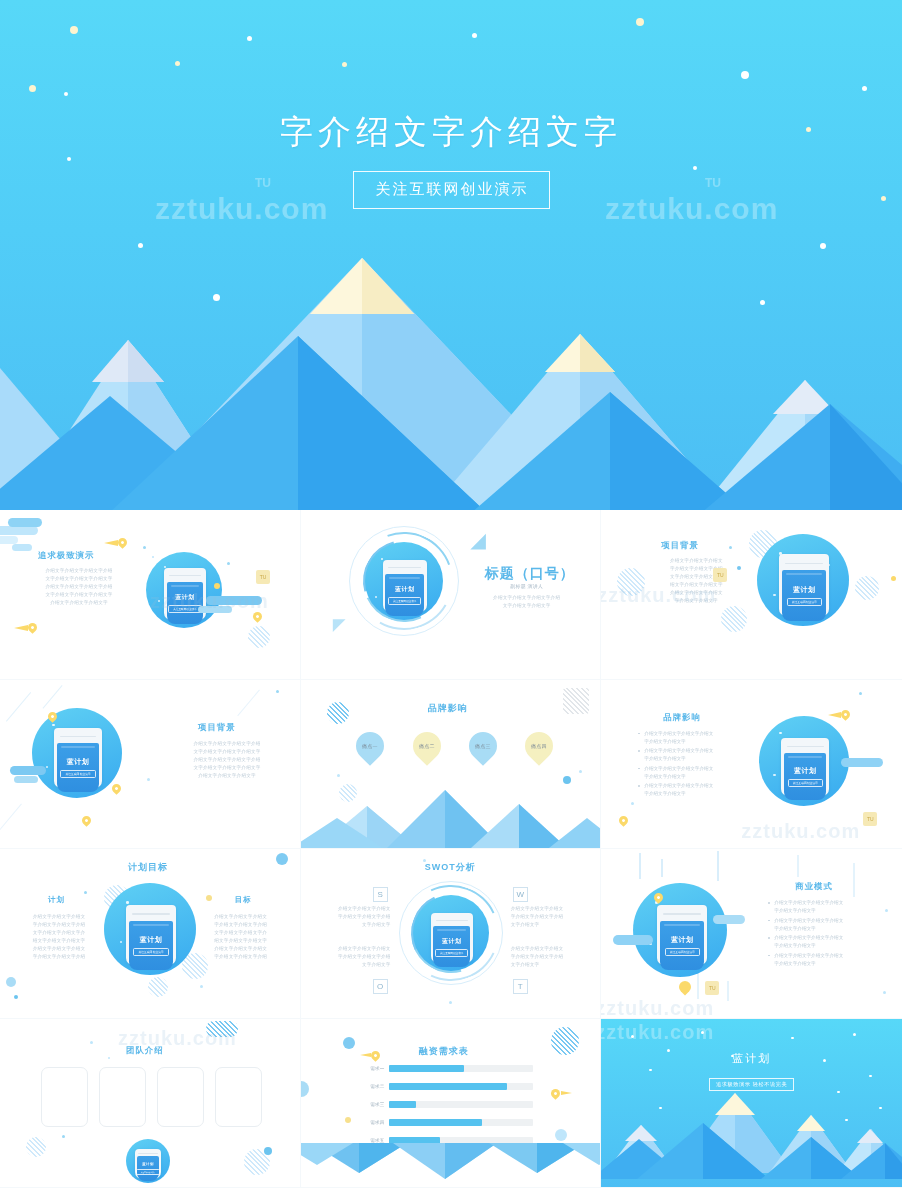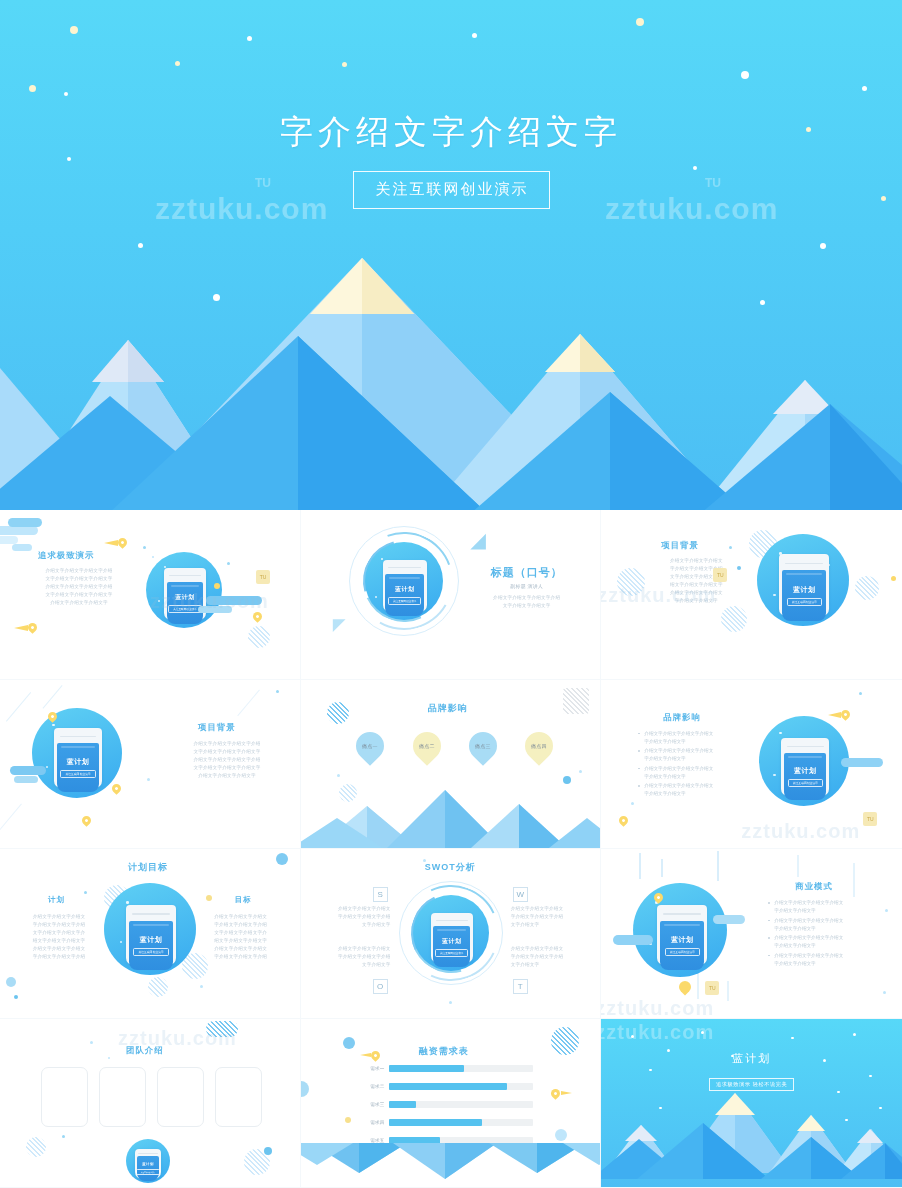--- a/index.html
+++ b/index.html
@@ -353,21 +353,21 @@
         </div>
       </div>
     </div>
     <div style="position:absolute;left:170px;top:30px;width:0;height:0;
                 border-left:11px solid transparent;border-right:11px solid transparent;
                 border-bottom:11px solid #9fd9f5;transform:rotate(135deg);"></div>
     <div style="position:absolute;left:26px;top:108px;width:0;height:0;
                 border-left:9px solid transparent;border-right:9px solid transparent;
                 border-bottom:9px solid #b8e3f8;transform:rotate(-45deg);"></div>
 
-    <div class="s-title" style="left:190px;top:55px;font-size:11px;">标题（口号）</div>
+    <div class="s-title" style="left:184px;top:55px;font-size:14px;">标题（口号）</div>
     <div class="s-body" style="left:178px;top:72px;width:96px;text-align:center;font-size:5px;color:#a7b8c6;">副标题 演讲人</div>
     <div class="s-body center" style="left:170px;top:84px;width:112px;white-space:pre-line;">介绍文字介绍文字介绍文字介绍
 文字介绍文字介绍文字</div>
   </div>
 
   <div class="slide">
     <div class="s-title" style="left:60px;top:30px;font-size:8.4px;">项目背景</div>
     <div class="s-body center" style="left:46px;top:47px;width:98px;white-space:pre-line;">介绍文字介绍文字介绍文
 字介绍文字介绍文字介绍
 文字介绍文字介绍文字介

